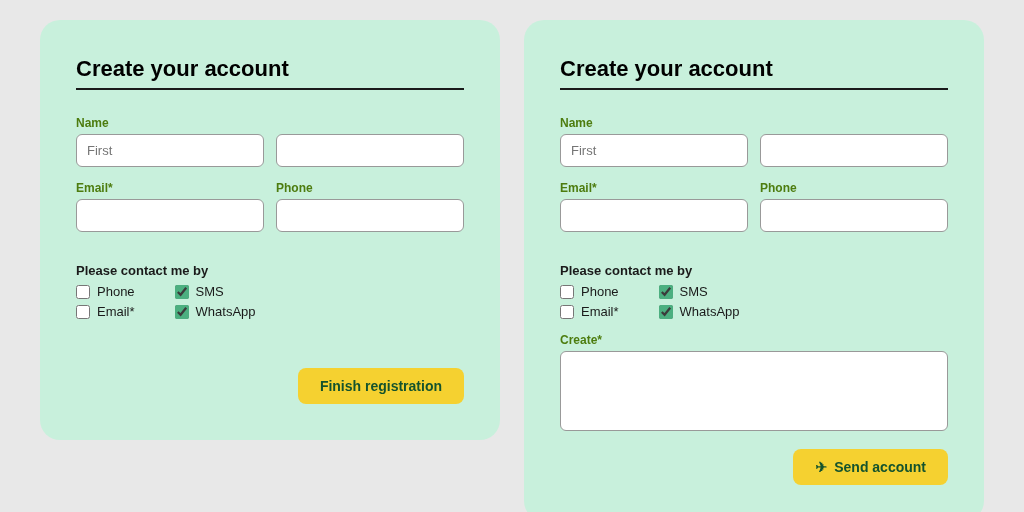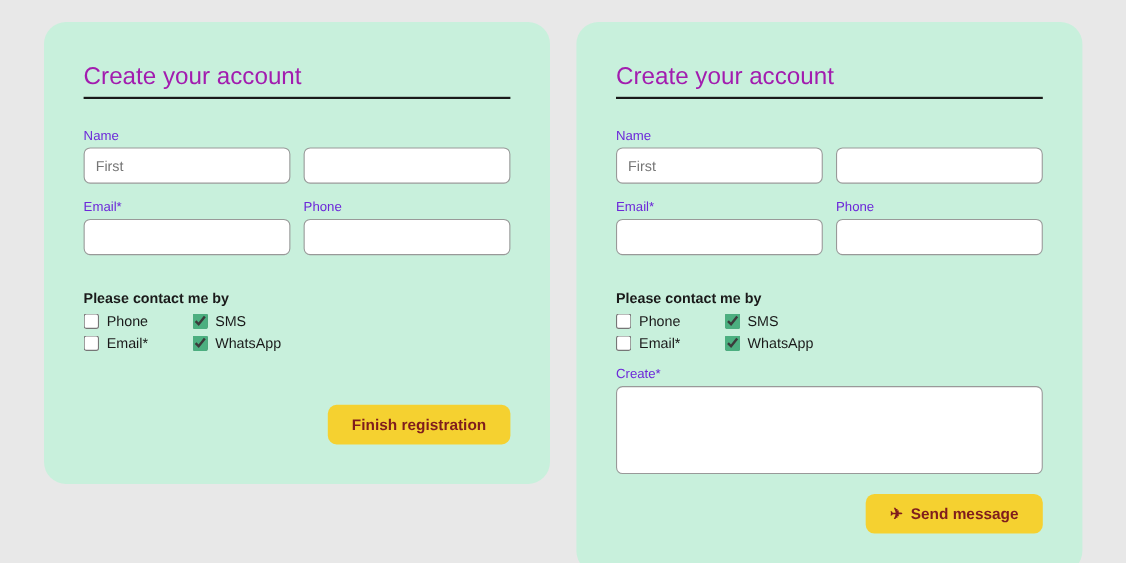--- a/index.html
+++ b/index.html
@@ -28,22 +28,22 @@
       border-radius: 20px;
       padding: 36px 36px 36px 36px;
       width: 460px;
       min-height: 420px;
       display: flex;
       flex-direction: column;
     }
 
     .card-title {
       font-size: 22px;
-      font-weight: 400;
-      color: #a21caf;
+      font-weight: 700;
+      color: #000000;
       margin-bottom: 6px;
       border-bottom: 2px solid #1a1a1a;
       padding-bottom: 6px;
       display: inline-block;
     }
 
     .form-section {
       margin-top: 20px;
       display: flex;
       flex-direction: column;
@@ -52,22 +52,22 @@
     }
 
     .field-group {
       display: flex;
       flex-direction: column;
       gap: 4px;
     }
 
     .field-label {
       font-size: 12px;
-      font-weight: 400;
-      color: #6d28d9;
+      font-weight: 700;
+      color: #4d7c0f;
     }
 
     .field-row {
       display: flex;
       gap: 12px;
     }
 
     .field-row .field-group {
       flex: 1;
     }
@@ -137,21 +137,21 @@
       padding-top: 18px;
     }
 
     .btn-primary {
       background: #f5d130;
       border: none;
       border-radius: 8px;
       padding: 10px 22px;
       font-size: 14px;
       font-weight: 600;
-      color: #7f1d1d;
+      color: #14532d;
       cursor: pointer;
       display: flex;
       align-items: center;
       gap: 7px;
     }
 
     .send-icon {
       font-size: 14px;
     }
   </style>
@@ -280,18 +280,18 @@
       <div class="field-group">
         <label class="field-label">Create*</label>
         <textarea style=""></textarea>
       </div>
 
     </div>
 
     <div class="button-row">
       <button class="btn-primary">
         <span class="send-icon">✈</span>
-        <span>Send message</span>
+        <span>Send account</span>
       </button>
     </div>
   </div>
 
 </div>
 
 </body></html>

